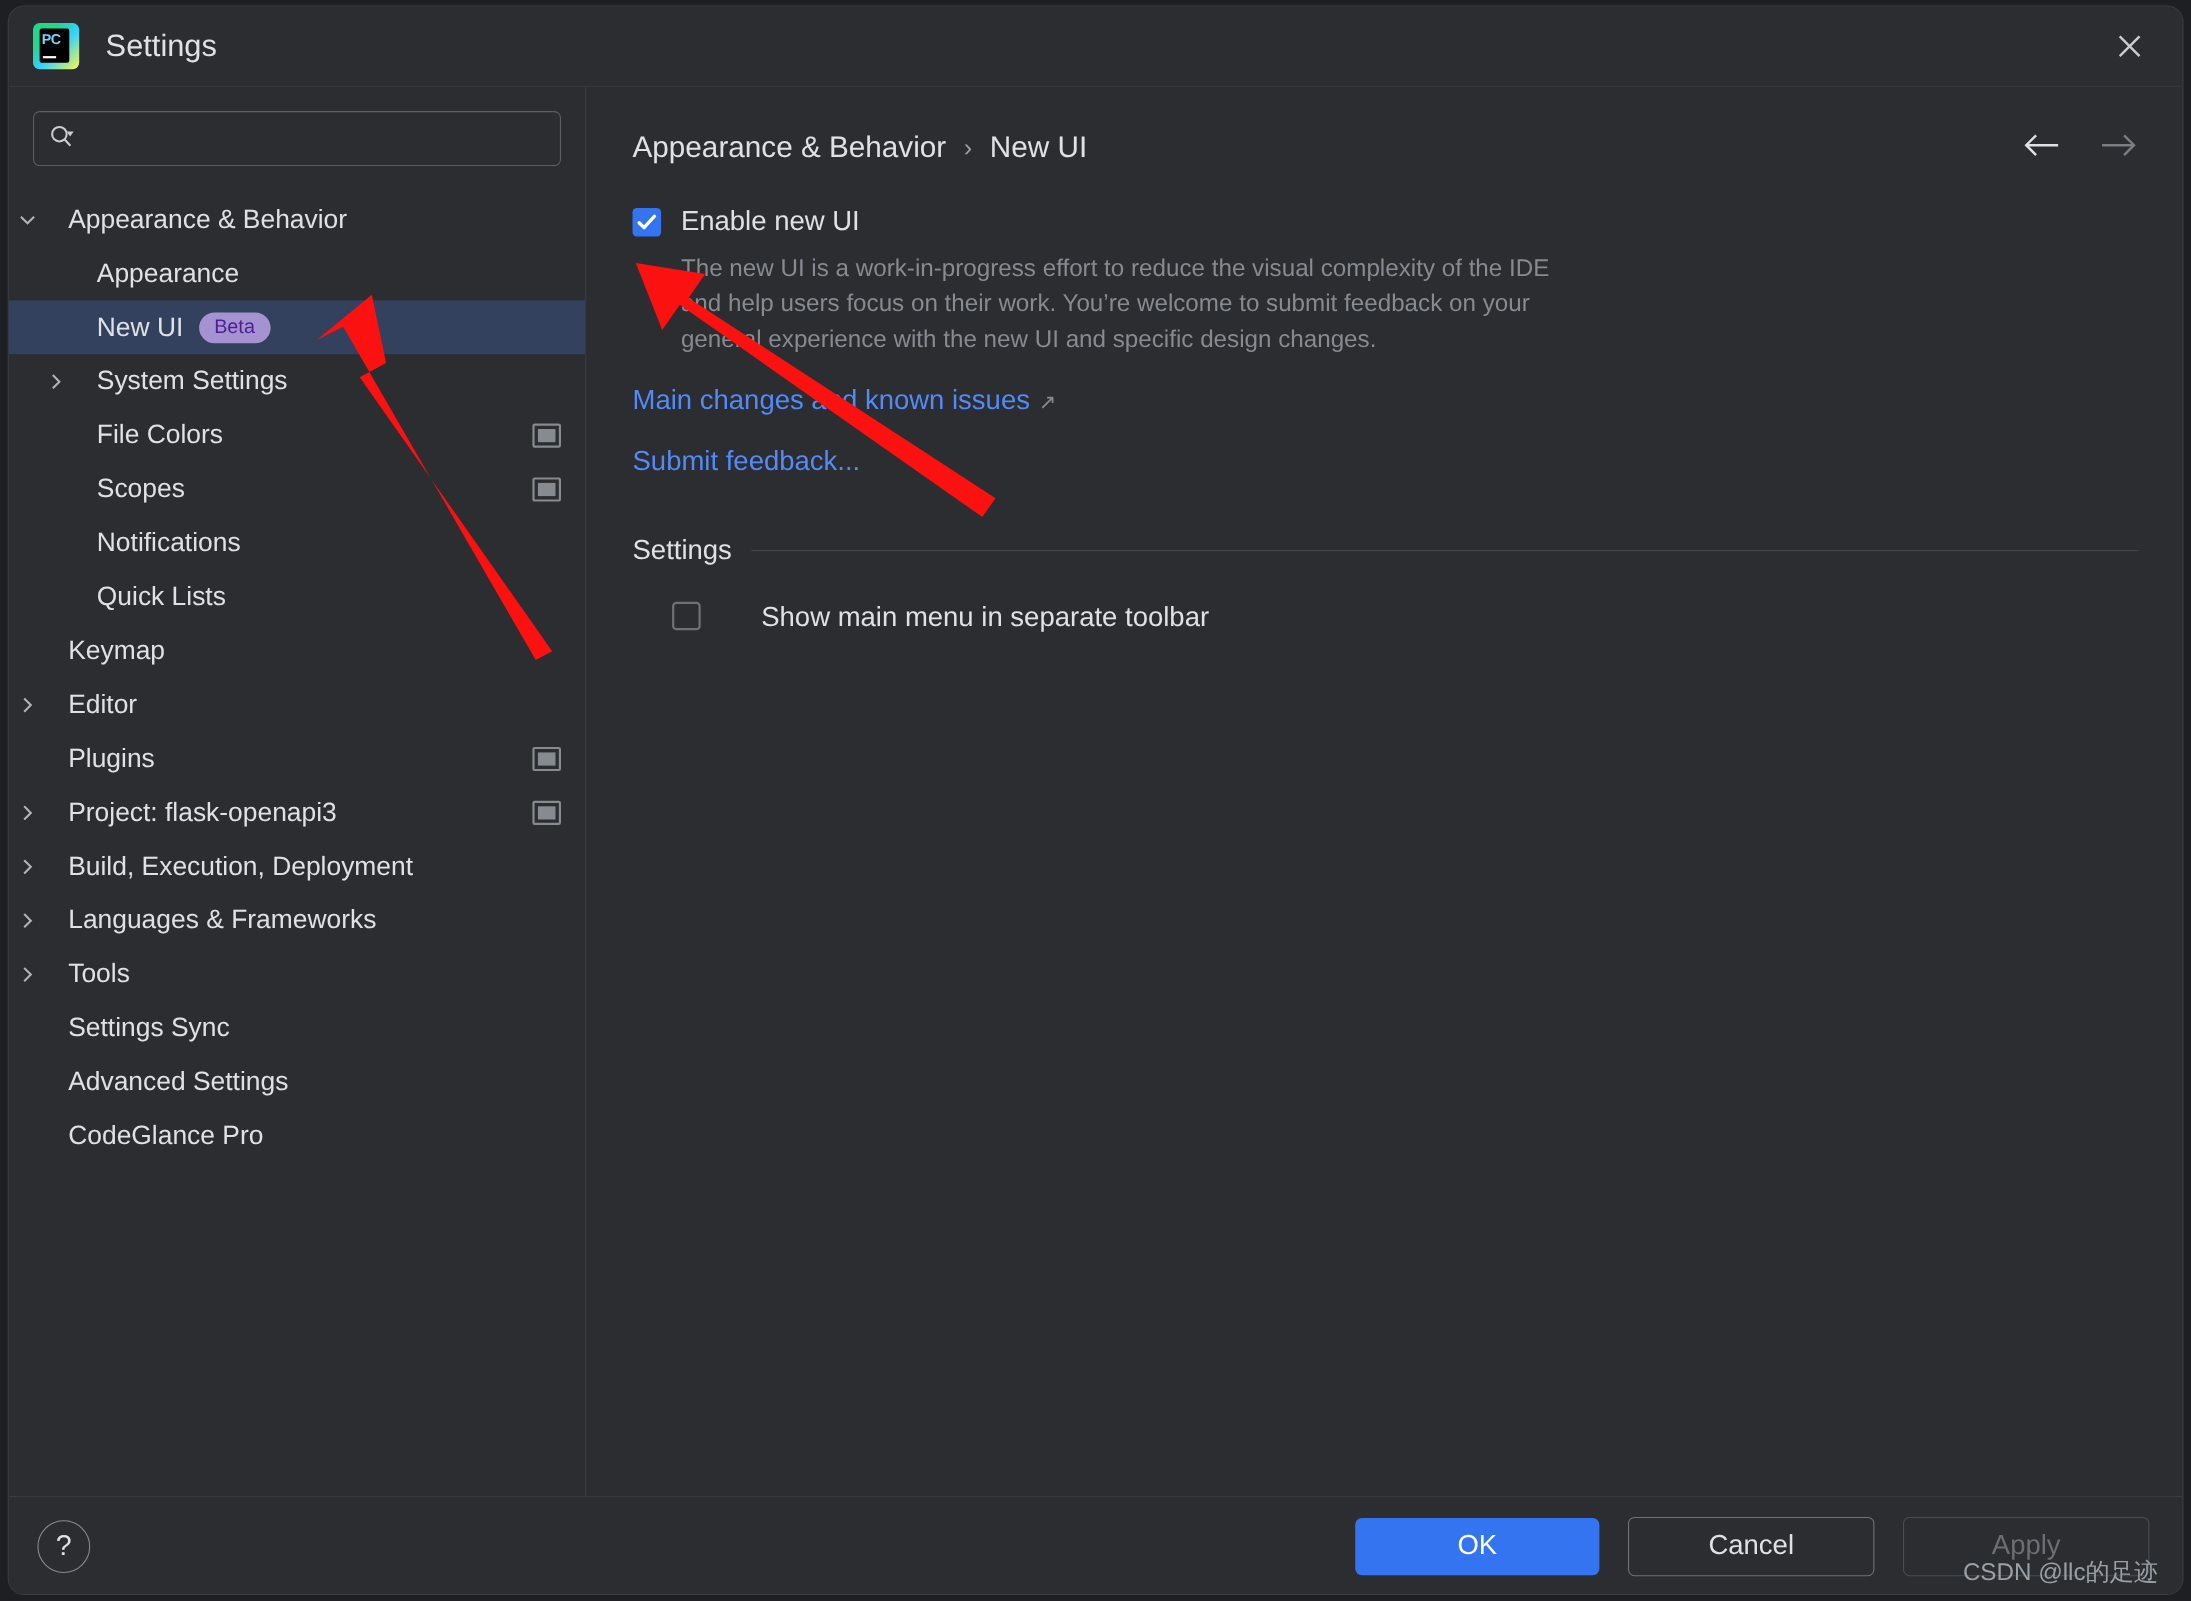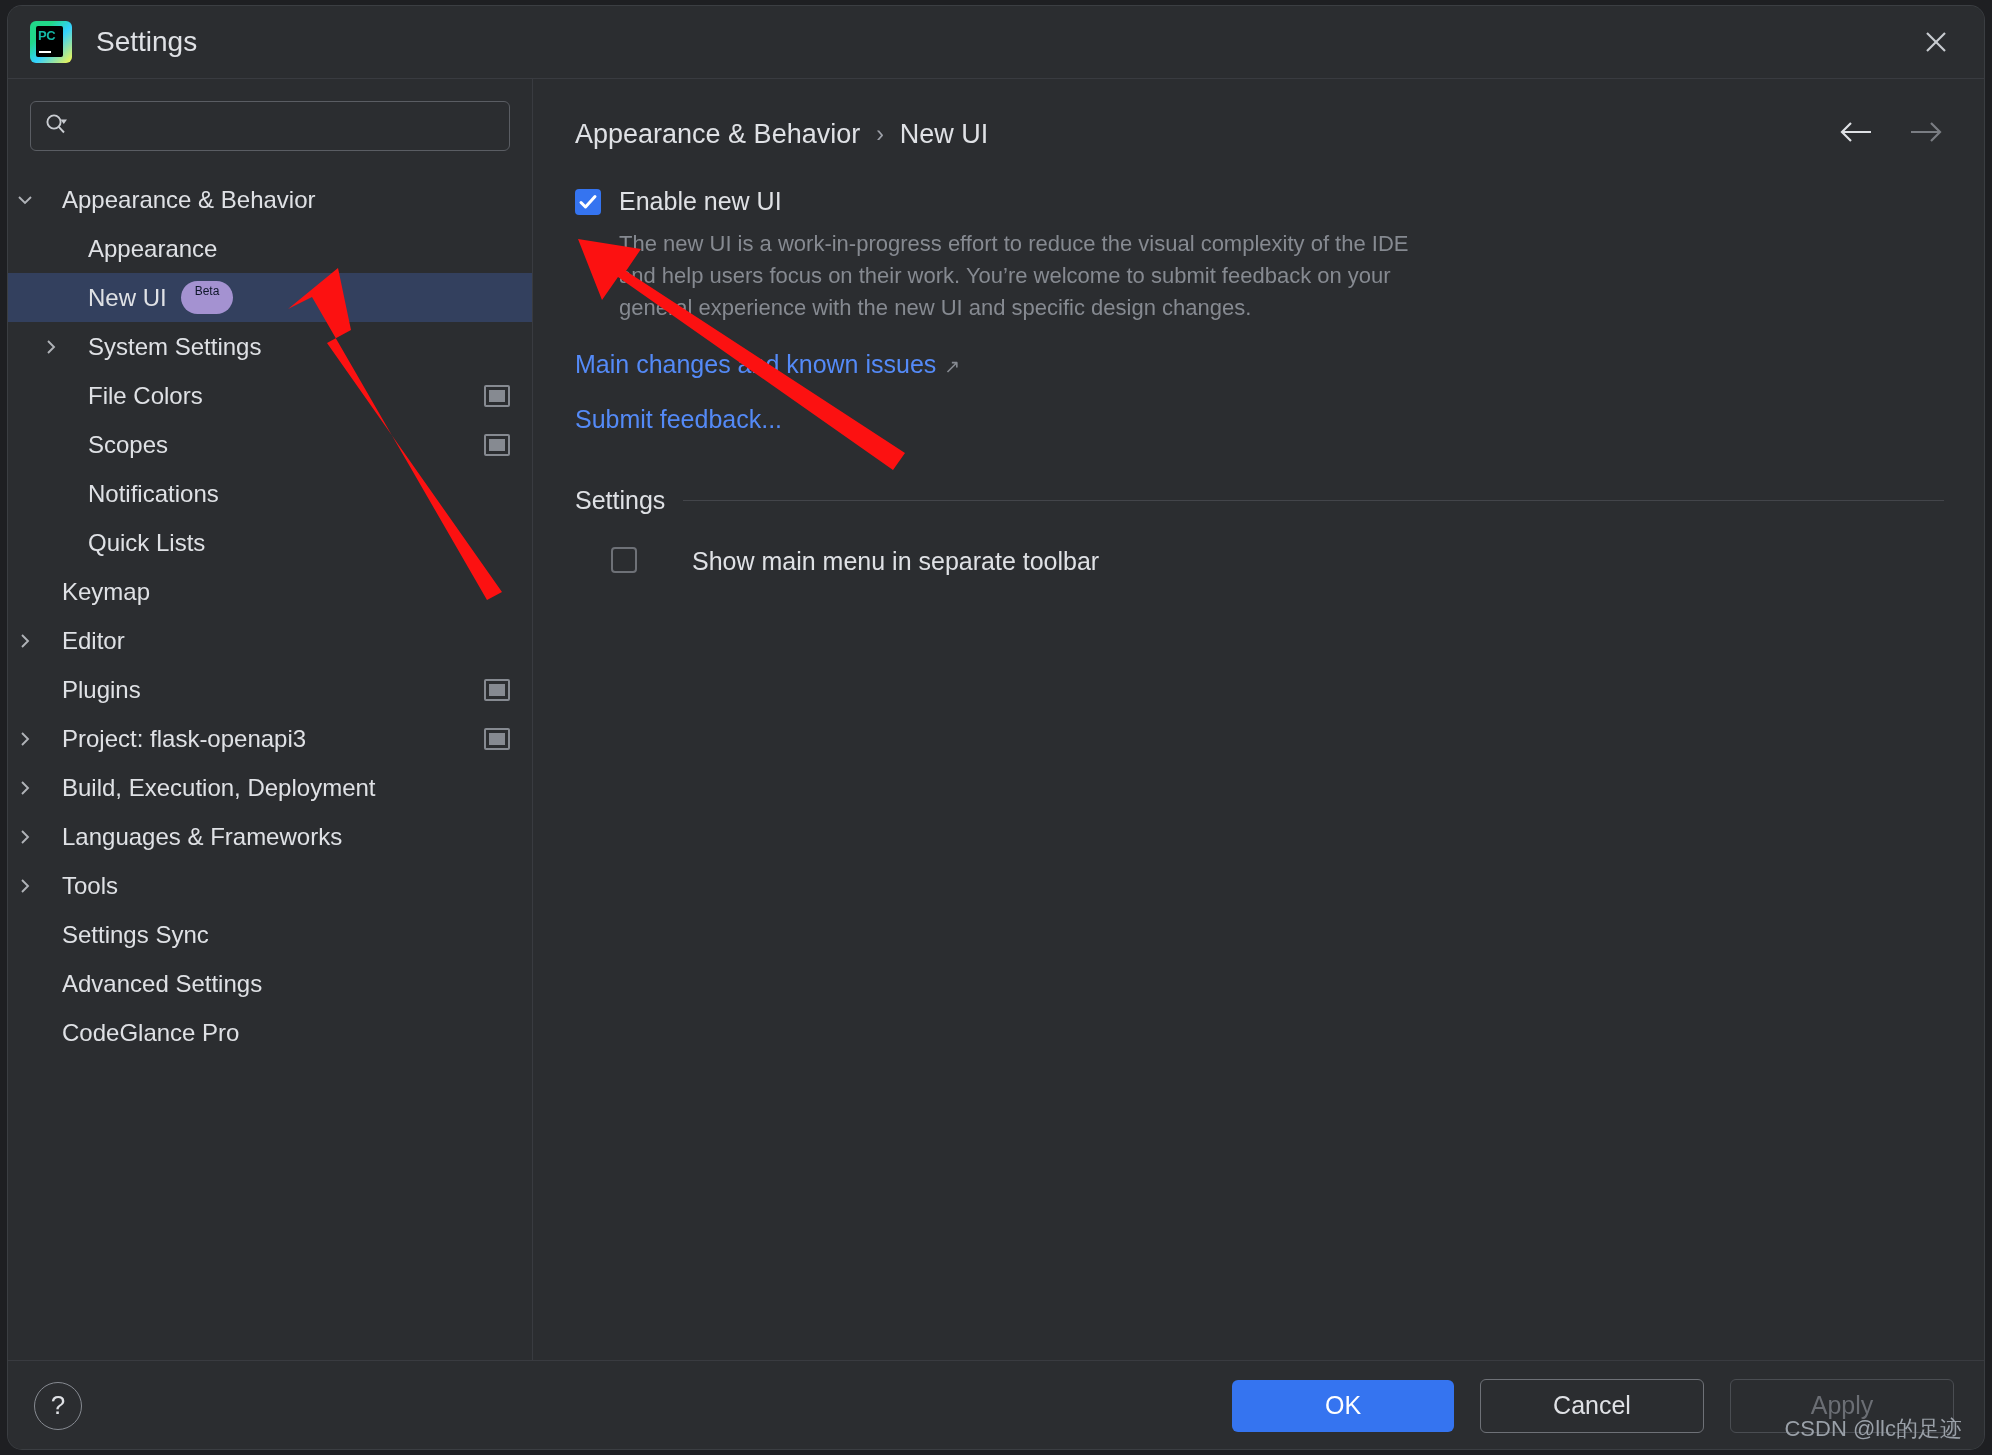--- a/index.html
+++ b/index.html
@@ -43,21 +43,21 @@
     background: linear-gradient(135deg,#21d789 0%, #21d789 28%, #33d1ff 55%, #fcf84a 100%);
   }
   .pc-logo .inner {
     position: absolute;
     left: 6px; top: 5px; right: 9px; bottom: 6px;
     background: #000;
     border-radius: 2px;
   }
   .pc-logo .pc {
     position: absolute; left: 8px; top: 7px;
-    color: #14b8a6; font-size: 13px; font-weight: bold;
+    color: #7dd3fc; font-size: 13px; font-weight: bold;
     letter-spacing: -0.5px;
     font-family: "Liberation Sans", sans-serif;
   }
   .pc-logo .bar {
     position: absolute; left: 9px; bottom: 10px;
     width: 12px; height: 2px; background: #fff;
   }
   .title-text {
     margin-left: 24px;
     font-size: 28px;
@@ -127,24 +127,24 @@
     white-space: nowrap;
   }
   .lvl0 .tree-label { margin-left: 20px; }
   .lvl1 { padding-left: 26px; }
   .lvl1 .tree-label { margin-left: 20px; }
   .lvl1 .twisty { width: 34px; flex: 0 0 34px; }
   .badge {
     display: inline-block;
     margin-left: 14px;
     background: #a492d1;
-    color: #0f172a;
+    color: #4c1d95;
     border-radius: 999px;
-    font-size: 12px;
-    padding: 3px 14px 16px 14px;
+    font-size: 18px;
+    padding: 3px 14px 4px 14px;
     vertical-align: middle;
   }
   .cfg-icon {
     margin-left: auto;
     width: 22px; height: 18px;
     border: 2px solid #868a91;
     border-radius: 2px;
     position: relative;
     flex: 0 0 auto;
   }

